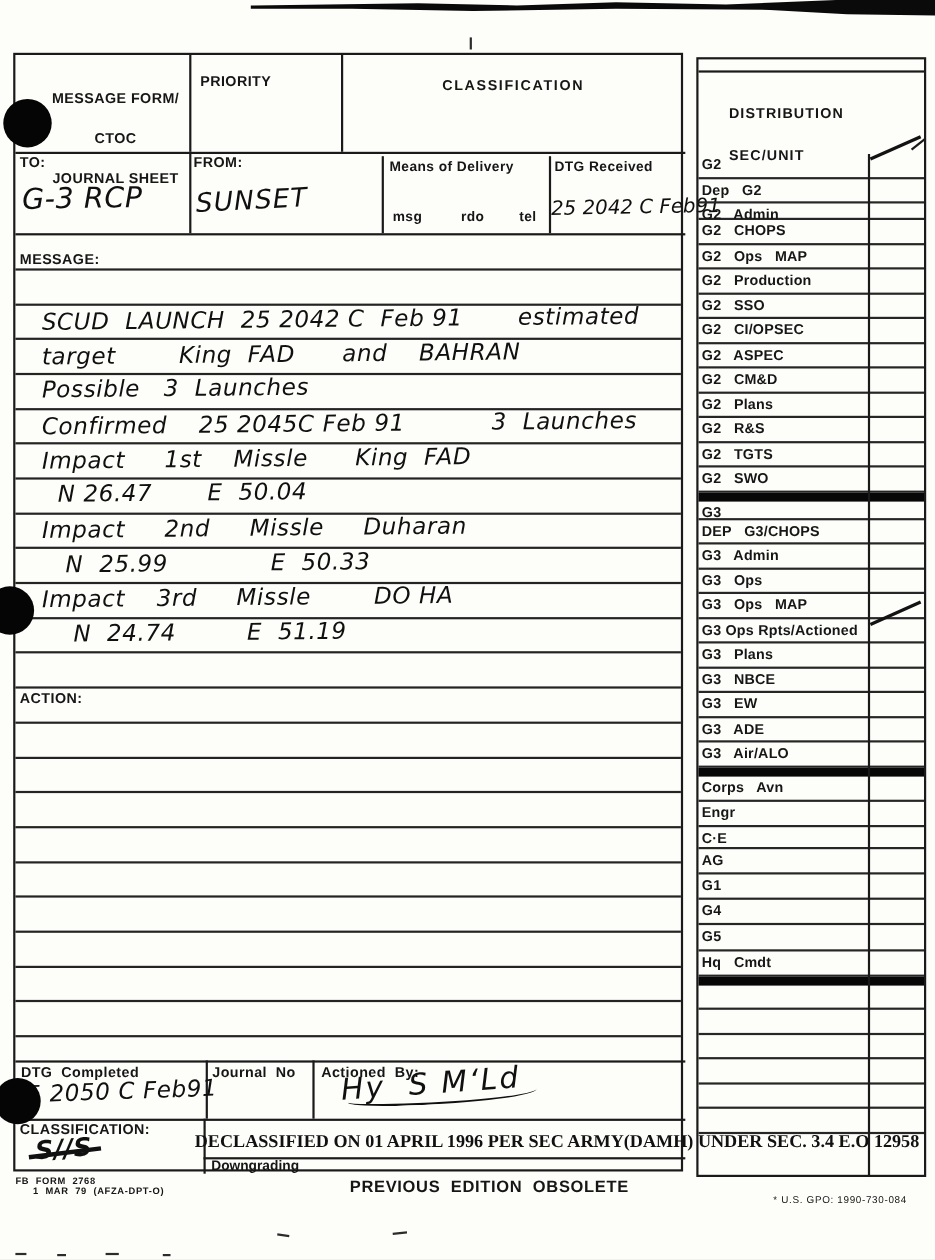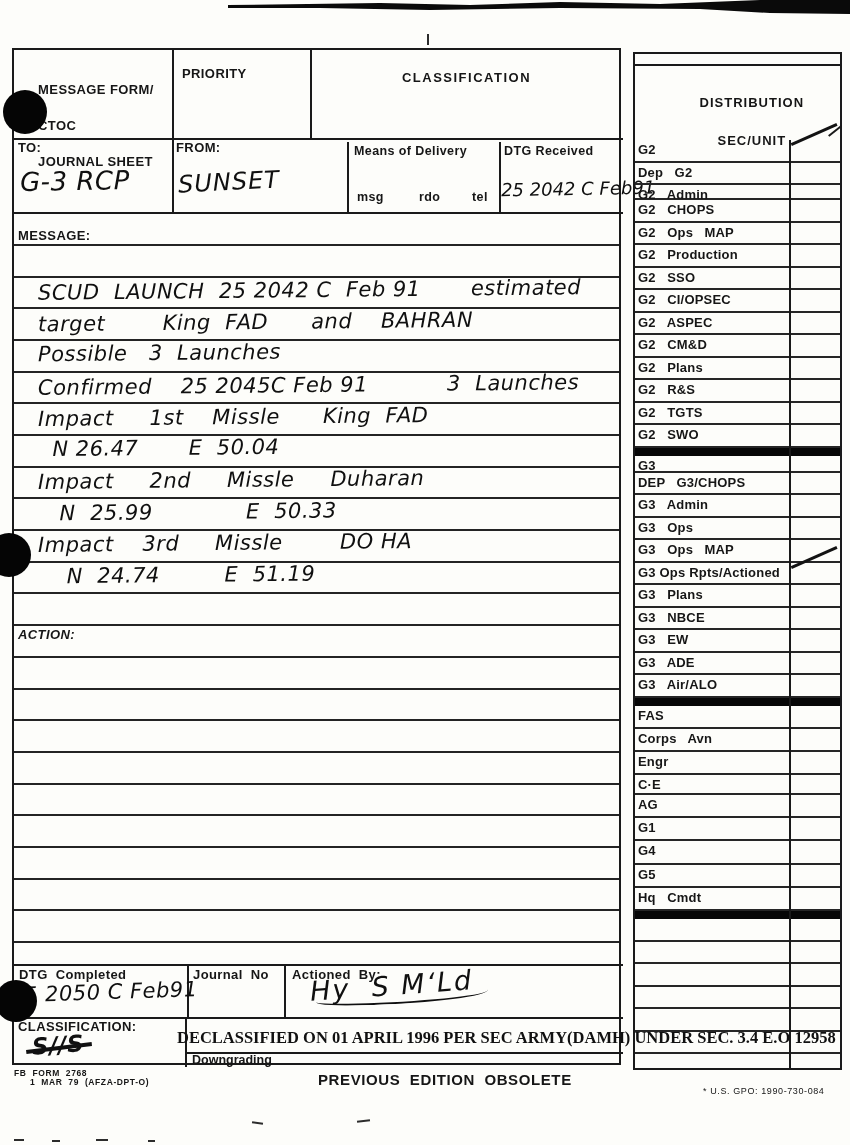--- a/index.html
+++ b/index.html
@@ -40,21 +40,21 @@
     <polygon fill="#0a0a0a" points="228,5 380,3 470,5 560,2 660,4 760,0 850,0 850,14 770,13 700,9 560,8 430,10 320,8 228,8"></polygon>
   </svg>
   <div class="speck" style="left:427px;top:34px;width:2px;height:11px;"></div>
 
   <div class="box" style="left:12px;top:48px;width:609px;height:1017px;" id="form-left">
 
     <div class="hline" style="left:0;right:0;top:88px;width:609px;"></div>
     <div class="vline" style="left:158px;top:0;height:88px;"></div>
     <div class="vline" style="left:296px;top:0;height:88px;"></div>
 
-    <div class="lbl" style="left:0;top:13px;width:158px;line-height:18px;">
+    <div class="lbl" style="left:0;top:13px;width:158px;text-align:center;line-height:18px;">
       <span>MESSAGE FORM/</span><br>
       <span>CTOC</span><br>
       <span>JOURNAL SHEET</span>
     </div>
     <div class="lbl" style="left:168px;top:16px;">PRIORITY</div>
     <div class="lbl" style="left:296px;top:20px;width:313px;text-align:center;letter-spacing:1.5px;">CLASSIFICATION</div>
 
     <div class="hline" style="left:0;top:162px;width:609px;"></div>
     <div class="vline" style="left:158px;top:88px;height:74px;"></div>
     <div class="vline" style="left:333px;top:92px;height:70px;"></div>
@@ -105,21 +105,21 @@
         <div class="hw" style="left: 24px; top: 291.36px; font-size: 21px; transform: rotate(-0.6deg);">Possible   3  Launches</div>
         <div class="hw" style="left: 24px; top: 323.04px; font-size: 21px; transform: rotate(-0.6deg);">Confirmed    25 2045C Feb 91           3  Launches</div>
         <div class="hw" style="left: 24px; top: 354.72px; font-size: 21px; transform: rotate(-0.6deg);">Impact     1st    Missle      King  FAD</div>
         <div class="hw" style="left: 24px; top: 386.4px; font-size: 21px; transform: rotate(-0.6deg);">  N 26.47       E  50.04</div>
         <div class="hw" style="left: 24px; top: 418.08px; font-size: 21px; transform: rotate(-0.6deg);">Impact     2nd     Missle     Duharan</div>
         <div class="hw" style="left: 24px; top: 449.76px; font-size: 21px; transform: rotate(-0.6deg);">   N  25.99             E  50.33</div>
         <div class="hw" style="left: 24px; top: 481.44px; font-size: 21px; transform: rotate(-0.6deg);">Impact    3rd     Missle        DO HA</div>
         <div class="hw" style="left: 24px; top: 513.12px; font-size: 21px; transform: rotate(-0.6deg);">    N  24.74         E  51.19</div>
       </div>
 
-    <div class="lbl" style="left:4px;top:577px;font-style:italic;">ACTION:</div>
+    <div class="lbl" style="left:4px;top:577px;">ACTION:</div>
 
     <div class="hline" style="left:0;top:914px;width:609px;"></div>
     <div class="vline" style="left:173px;top:914px;height:53px;"></div>
     <div class="vline" style="left:270px;top:914px;height:53px;"></div>
     <div class="hline" style="left:0;top:967px;width:609px;"></div>
     <div class="vline" style="left:171px;top:967px;height:50px;"></div>
     <div class="hline" style="left:171px;top:1002px;width:438px;"></div>
 
     <div class="lbl" style="left:5px;top:917px;">DTG  Completed</div>
     <div class="lbl" style="left:179px;top:917px;">Journal  No</div>
@@ -140,21 +140,21 @@
 
   <div class="stamp" style="left:177px;top:1028px;">DECLASSIFIED ON 01 APRIL 1996 PER SEC ARMY(DAMH) UNDER SEC. 3.4 E.O 12958</div>
 
   <div class="tiny" style="left:14px;top:1068px;">FB  FORM  2768</div>
   <div class="tiny" style="left:30px;top:1077px;">1  MAR  79  (AFZA-DPT-O)</div>
   <div class="tiny" style="left:318px;top:1071px;font-size:15px;">PREVIOUS  EDITION  OBSOLETE</div>
   <div class="tiny" style="left:703px;top:1086px;font-size:9px;font-weight:400;">* U.S. GPO: 1990-730-084</div>
 
   <div class="box" style="left:633px;top:52px;width:209px;height:1018px;" id="dist">
     <div class="hline" style="left:0;top:10px;width:205px;"></div>
-    <div class="lbl" style="left:0;top:20px;width:206px;text-align:center;line-height:19px;letter-spacing:1px;">
+    <div class="lbl" style="left:0;top:20px;width:206px;text-align:left;line-height:19px;letter-spacing:1px;">
       <span>DISTRIBUTION</span><br>
       <span>SEC/UNIT</span>
     </div>
     <div class="dist-rows" id="dist-rows">
         <div class="dist-row" style="height: 22.5px;">
           <span>G2</span>
           <i class="check"></i>
         </div>
         <div class="dist-row" style="height: 22.5px;">
           <span>Dep   G2</span>
@@ -224,23 +224,20 @@
         <div class="dist-row" style="height: 22.5px;">
           <span>G3   EW</span>
         </div>
         <div class="dist-row" style="height: 22.5px;">
           <span>G3   ADE</span>
         </div>
         <div class="dist-row" style="height: 22.5px;">
           <span>G3   Air/ALO</span>
         </div>
         <div class="dist-div"></div>
-        <div class="dist-row" style="height: 23.2px;">
-          <span>FAS</span>
-        </div>
         <div class="dist-row" style="height: 23.2px;">
           <span>Corps   Avn</span>
         </div>
         <div class="dist-row" style="height: 23.2px;">
           <span>Engr</span>
         </div>
         <div class="dist-row" style="height: 20px;">
           <span>C·E</span>
         </div>
         <div class="dist-row" style="height: 23.2px;">

